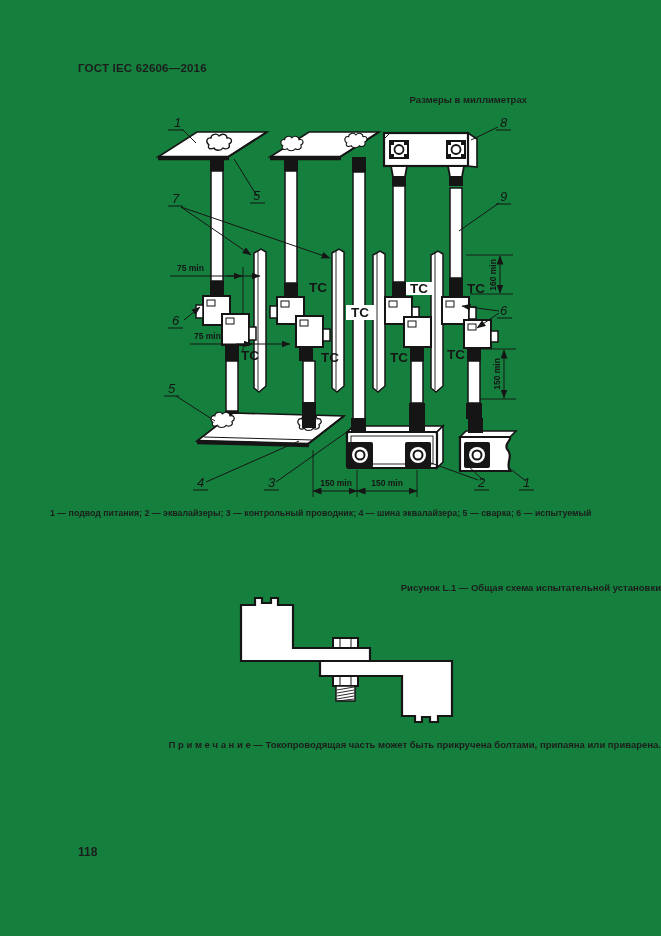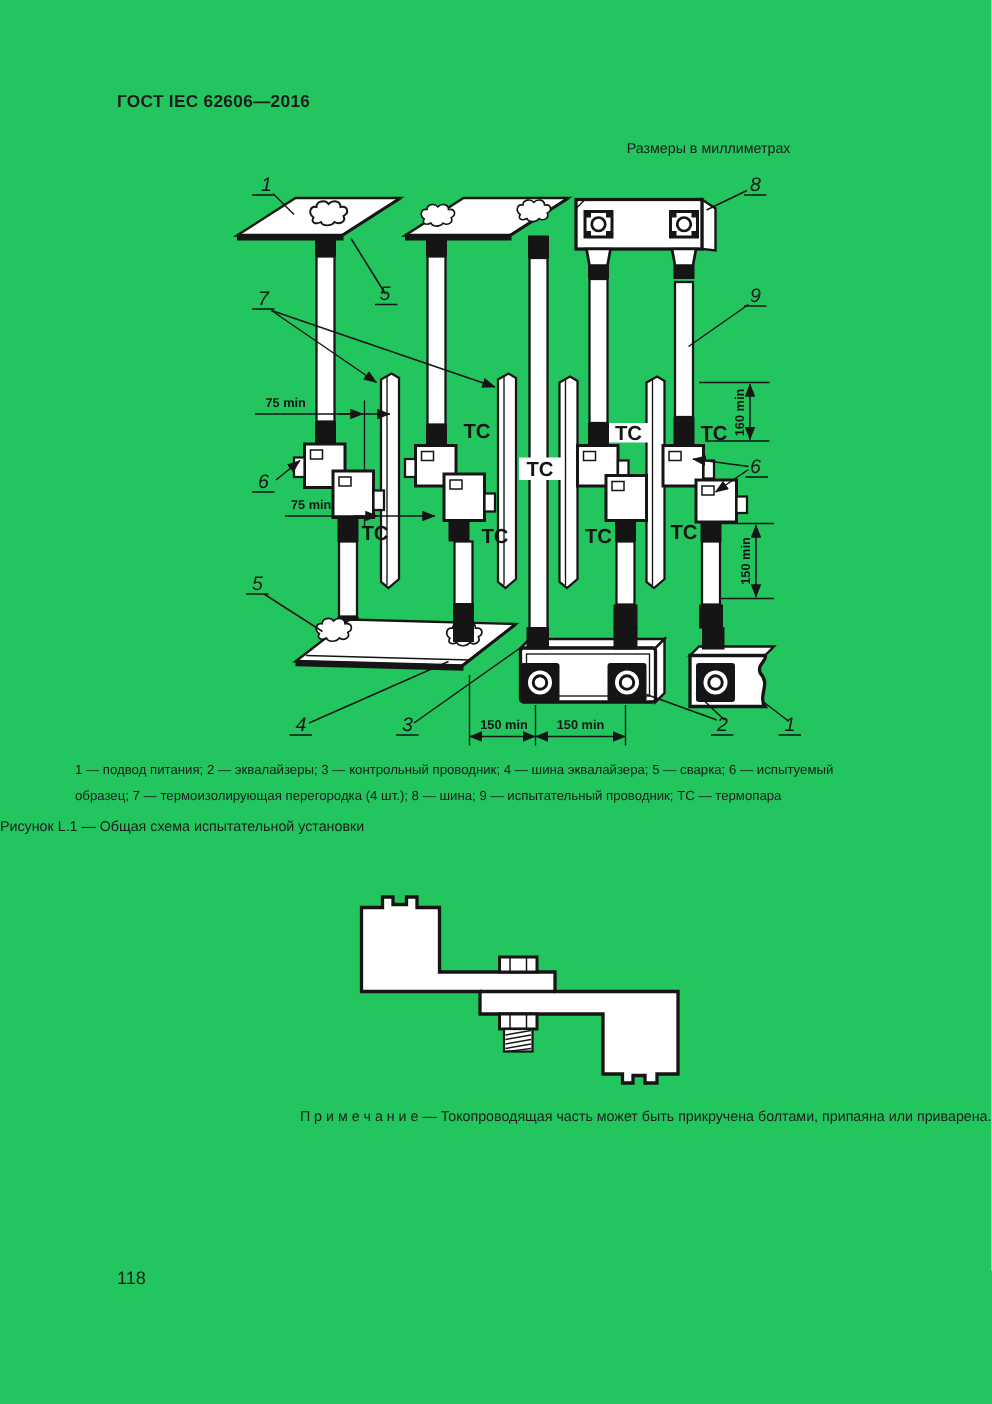--- a/index.html
+++ b/index.html
@@ -1,25 +1,25 @@
 <!DOCTYPE html>
 <html><head>
 <meta charset="utf-8">
 <style>
   html,body{margin:0;padding:0;background:#e9e9e9;}
   #page{
-    position:relative;width:661px;height:936px;background:#22c55e;
+    position:relative;width:661px;height:936px;background:#15803d;
     font-family:"Liberation Sans","DejaVu Sans",sans-serif;color:#1c1c1c;
     overflow:hidden;margin:0 auto;
   }
-  .abs{position:absolute;}
+  .abs{position:absolute;font-weight:bold;}
   .hdr{left:78px;top:62px;font-size:11.5px;font-weight:700;letter-spacing:.2px;}
   .units{right:134px;top:94px;font-size:9.5px;}
   .legend{left:50px;top:505px;width:560px;font-size:8.8px;line-height:17px;}
-  .fig-caption{left:0;width:661px;text-align:left;font-size:9.5px;}
+  .fig-caption{left:0;width:661px;text-align:right;font-size:9.5px;margin-top:36px;}
   .cap1{top:546px;}
   .note{left:0;top:739px;width:661px;text-align:right;font-size:9.5px;}
   .cap2{top:764px;}
   .pageno{left:78px;top:845px;font-size:12px;}
   svg{position:absolute;left:0;top:0;}
   svg text{font-family:"Liberation Sans","DejaVu Sans",sans-serif;fill:#151515;}
   .co{font-style:italic;font-size:13px;}
   .tc{font-weight:700;font-size:13.5px;}
   .dim{font-weight:700;font-size:8.5px;}
   .ln{stroke:#151515;fill:none;}
@@ -316,21 +316,20 @@
         <line class="ln thin" x1="337" y1="693" x2="354" y2="690"></line>
         <line class="ln thin" x1="337" y1="696" x2="354" y2="693"></line>
         <line class="ln thin" x1="337" y1="699" x2="354" y2="696"></line>
         <line class="ln thin" x1="338" y1="701" x2="354" y2="699"></line>
       </g>
     </g>
   </svg>
 
   <div class="abs legend">
     <div>1 — подвод питания; 2 — эквалайзеры; 3 — контрольный проводник; 4 — шина эквалайзера; 5 — сварка; 6 — испытуемый</div>
-    <div>образец; 7 — термоизолирующая перегородка (4 шт.); 8 — шина; 9 — испытательный проводник; ТС — термопара</div>
   </div>
 
   <div class="abs fig-caption cap1">Рисунок L.1 — Общая схема испытательной установки</div>
 
   <div class="abs note">П р и м е ч а н и е — Токопроводящая часть может быть прикручена болтами, припаяна или приварена.</div>
 
 
   <div class="abs pageno">118</div>
 
 </div>

